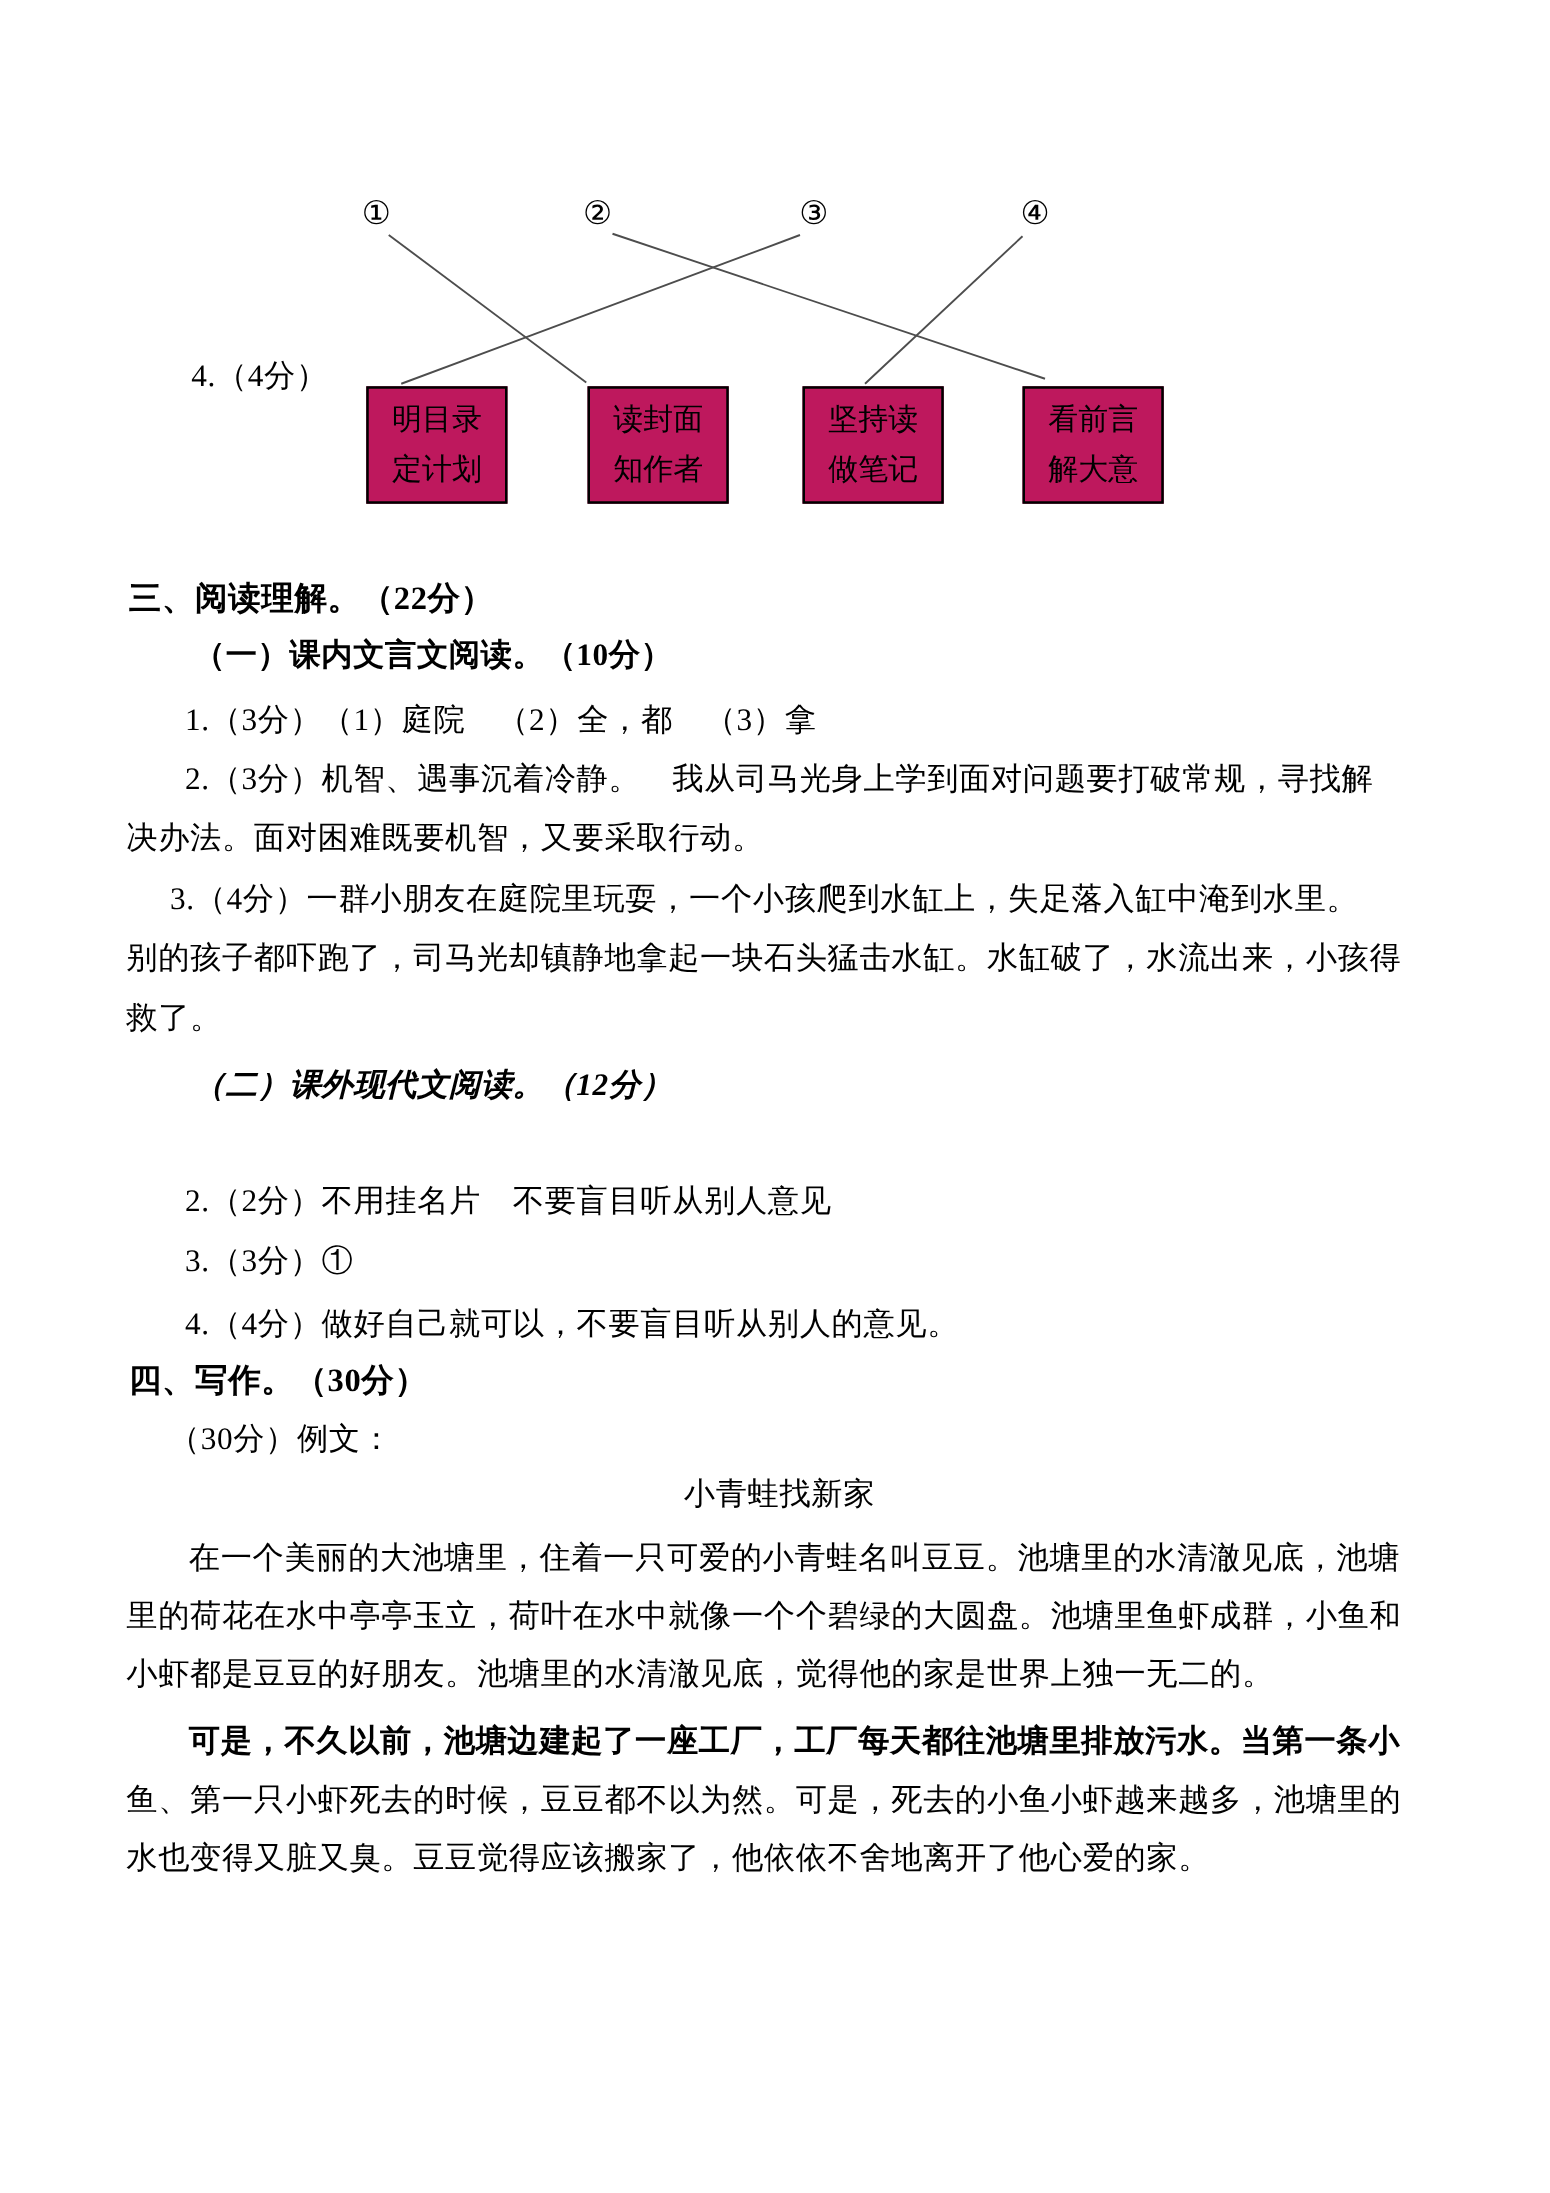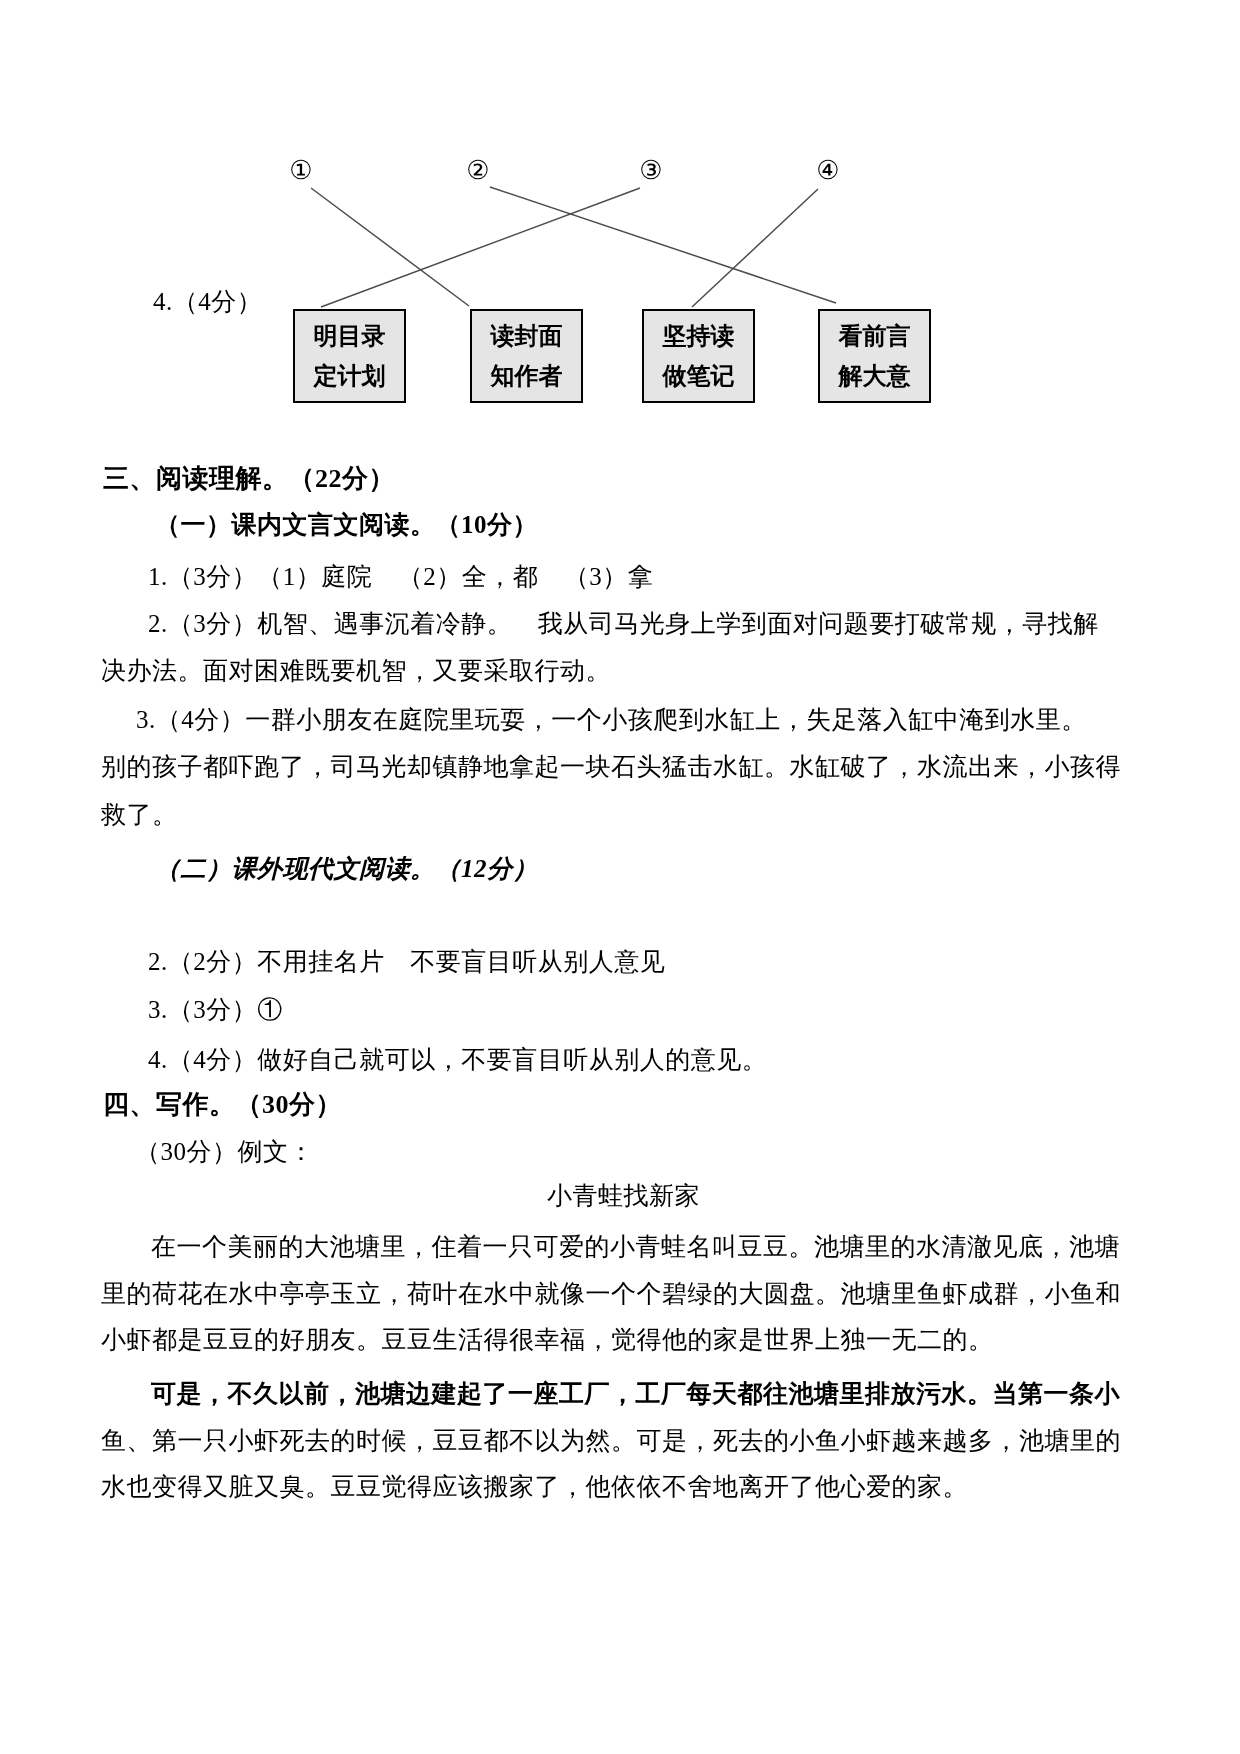--- a/index.html
+++ b/index.html
@@ -26,29 +26,28 @@
     position: absolute;
     font-size: 26px;
     line-height: 26px;
     transform: translateX(-50%);
   }
   .match-box {
     position: absolute;
     width: 109px;
     height: 90px;
     border: 2px solid #000000;
-    background: #e5e5e5;
+    background: #be185d;
     display: flex;
     flex-direction: column;
     align-items: center;
     justify-content: center;
     gap: 15px;
     font-size: 24px;
     line-height: 25px;
-    font-weight: bold;
   }
   .match-box span { white-space: nowrap; }
   .diagram-svg { position: absolute; left: 0; top: 0; }
 </style>
 </head>
 <body>
 
 <div class="page">
 
   <svg class="diagram-svg" width="1240" height="420" viewBox="0 0 1240 420">
@@ -96,18 +95,18 @@
   <div class="line" style="left:148px; top:948px;">2.（2分）不用挂名片　不要盲目听从别人意见</div>
   <div class="line" style="left:148px; top:996px;">3.（3分）①</div>
   <div class="line" style="left:148px; top:1046px;">4.（4分）做好自己就可以，不要盲目听从别人的意见。</div>
 
   <div class="line h1" style="left:103px; top:1091px;">四、写作。（30分）</div>
   <div class="line" style="left:135px; top:1138px;">（30分）例文：</div>
   <div class="line" style="left:547px; top:1182px;">小青蛙找新家</div>
 
   <div class="line" style="left:151px; top:1233px;">在一个美丽的大池塘里，住着一只可爱的小青蛙名叫豆豆。池塘里的水清澈见底，池塘</div>
   <div class="line" style="left:101px; top:1280px;">里的荷花在水中亭亭玉立，荷叶在水中就像一个个碧绿的大圆盘。池塘里鱼虾成群，小鱼和</div>
-  <div class="line" style="left:101px; top:1326px;">小虾都是豆豆的好朋友。豆豆生活得很幸福，觉得他的家是世界上独一无二的。</div>
+  <div class="line" style="left:101px; top:1326px;">小虾都是豆豆的好朋友。池塘里的水清澈见底，觉得他的家是世界上独一无二的。</div>
   <div class="line" style="left:151px; top:1380px;font-weight:bold;">可是，不久以前，池塘边建起了一座工厂，工厂每天都往池塘里排放污水。当第一条小</div>
   <div class="line" style="left:101px; top:1427px;">鱼、第一只小虾死去的时候，豆豆都不以为然。可是，死去的小鱼小虾越来越多，池塘里的</div>
   <div class="line" style="left:101px; top:1473px;">水也变得又脏又臭。豆豆觉得应该搬家了，他依依不舍地离开了他心爱的家。</div>
 
 </div>
 
 </body></html>

